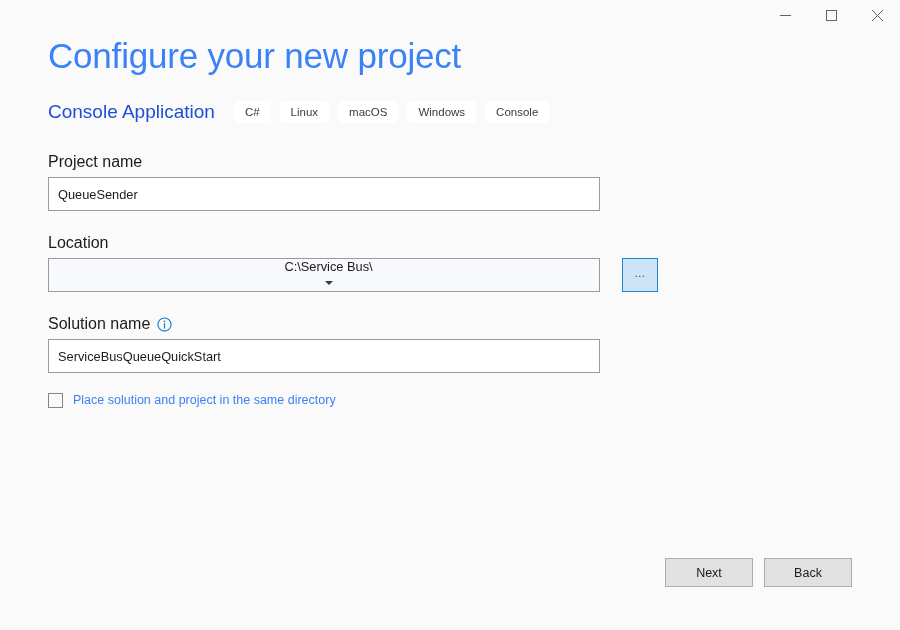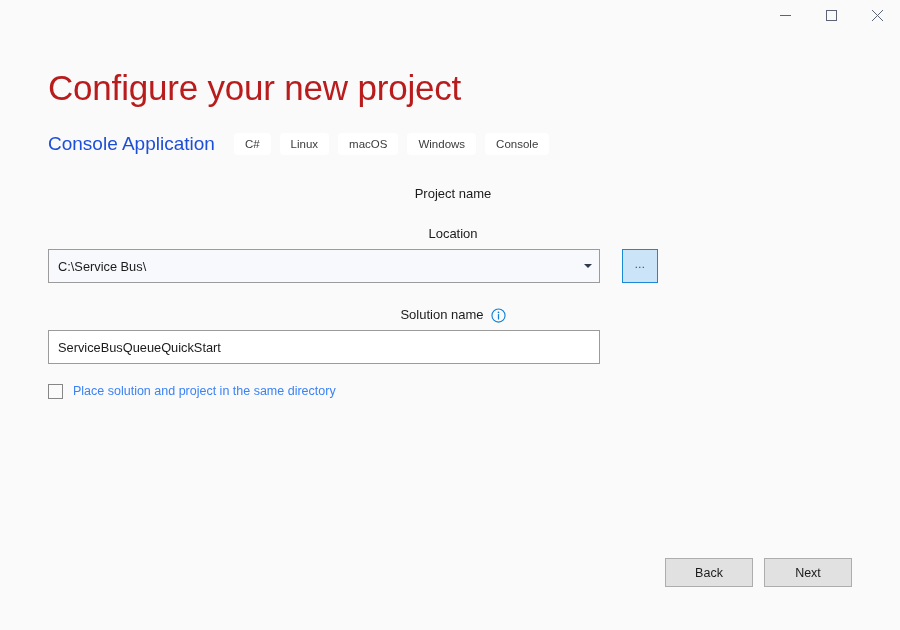--- a/index.html
+++ b/index.html
@@ -46,23 +46,23 @@
     position: absolute;
     left: 48px;
     top: 0;
     width: 810px;
   }
 
   .page-title {
     font-size: 35px;
     font-weight: 400;
     letter-spacing: -0.2px;
-    color: #b91c1c;
+    color: #3b82f6;
     margin: 0;
-    padding-top: 66px;
+    padding-top: 34px;
     line-height: 44px;
   }
 
   .subtitle-row {
     display: flex;
     align-items: center;
     margin-top: 20px;
     height: 28px;
   }
   .subtitle {
@@ -84,28 +84,27 @@
     color: #3b3b3b;
     height: 22px;
     display: flex;
     align-items: center;
     padding: 0 11px;
     white-space: nowrap;
   }
 
   
   .field-label {
-    font-size: 13px;
+    font-size: 16px;
     color: #1b1b1b;
     margin-top: 24px;
     margin-bottom: 7px;
     display: flex;
     align-items: center;
     line-height: 16px;
-    justify-content: center;
   }
   .field-label.first { margin-top: 28px; }
 
   .info-icon {
     display: inline-flex;
     margin-left: 7px;
     color: #0f7fd4;
   }
   .info-icon svg { display: block; }
 
@@ -132,20 +131,21 @@
     height: 34px;
     box-sizing: border-box;
     border: 1px solid #9b9b9b;
     background: #f7f9fd;
     font-size: 12.8px;
     color: #1b1b1b;
     display: flex;
     align-items: center;
     justify-content: space-between;
     padding: 0 0 0 9px;
+    flex-direction: column;
   }
   .combo-caret {
     width: 22px;
     display: flex;
     align-items: center;
     justify-content: center;
     height: 100%;
   }
   .caret {
     width: 0;
@@ -256,20 +256,23 @@
       <span class="tag">Linux</span>
       <span class="tag">macOS</span>
       <span class="tag">Windows</span>
       <span class="tag">Console</span>
     </div>
   </div>
 
   <div class="field-label first">
     <span>Project name</span>
   </div>
+  <div class="text-input">
+    <span>QueueSender</span>
+  </div>
 
   <div class="field-label">
     <span>Location</span>
   </div>
   <div class="location-row">
     <div class="combo">
       <span>C:\Service Bus\</span>
       <span class="combo-caret">
         <span class="caret"></span>
       </span>
@@ -292,15 +295,15 @@
   </div>
 
   <div class="check-row">
     <span class="checkbox"></span>
     <span class="check-label">Place solution and project in the same directory</span>
   </div>
 
 </div>
 
 <div class="footer">
+  <button class="footer-btn">Next</button>
   <button class="footer-btn">Back</button>
-  <button class="footer-btn">Next</button>
 </div>
 
 </body></html>

